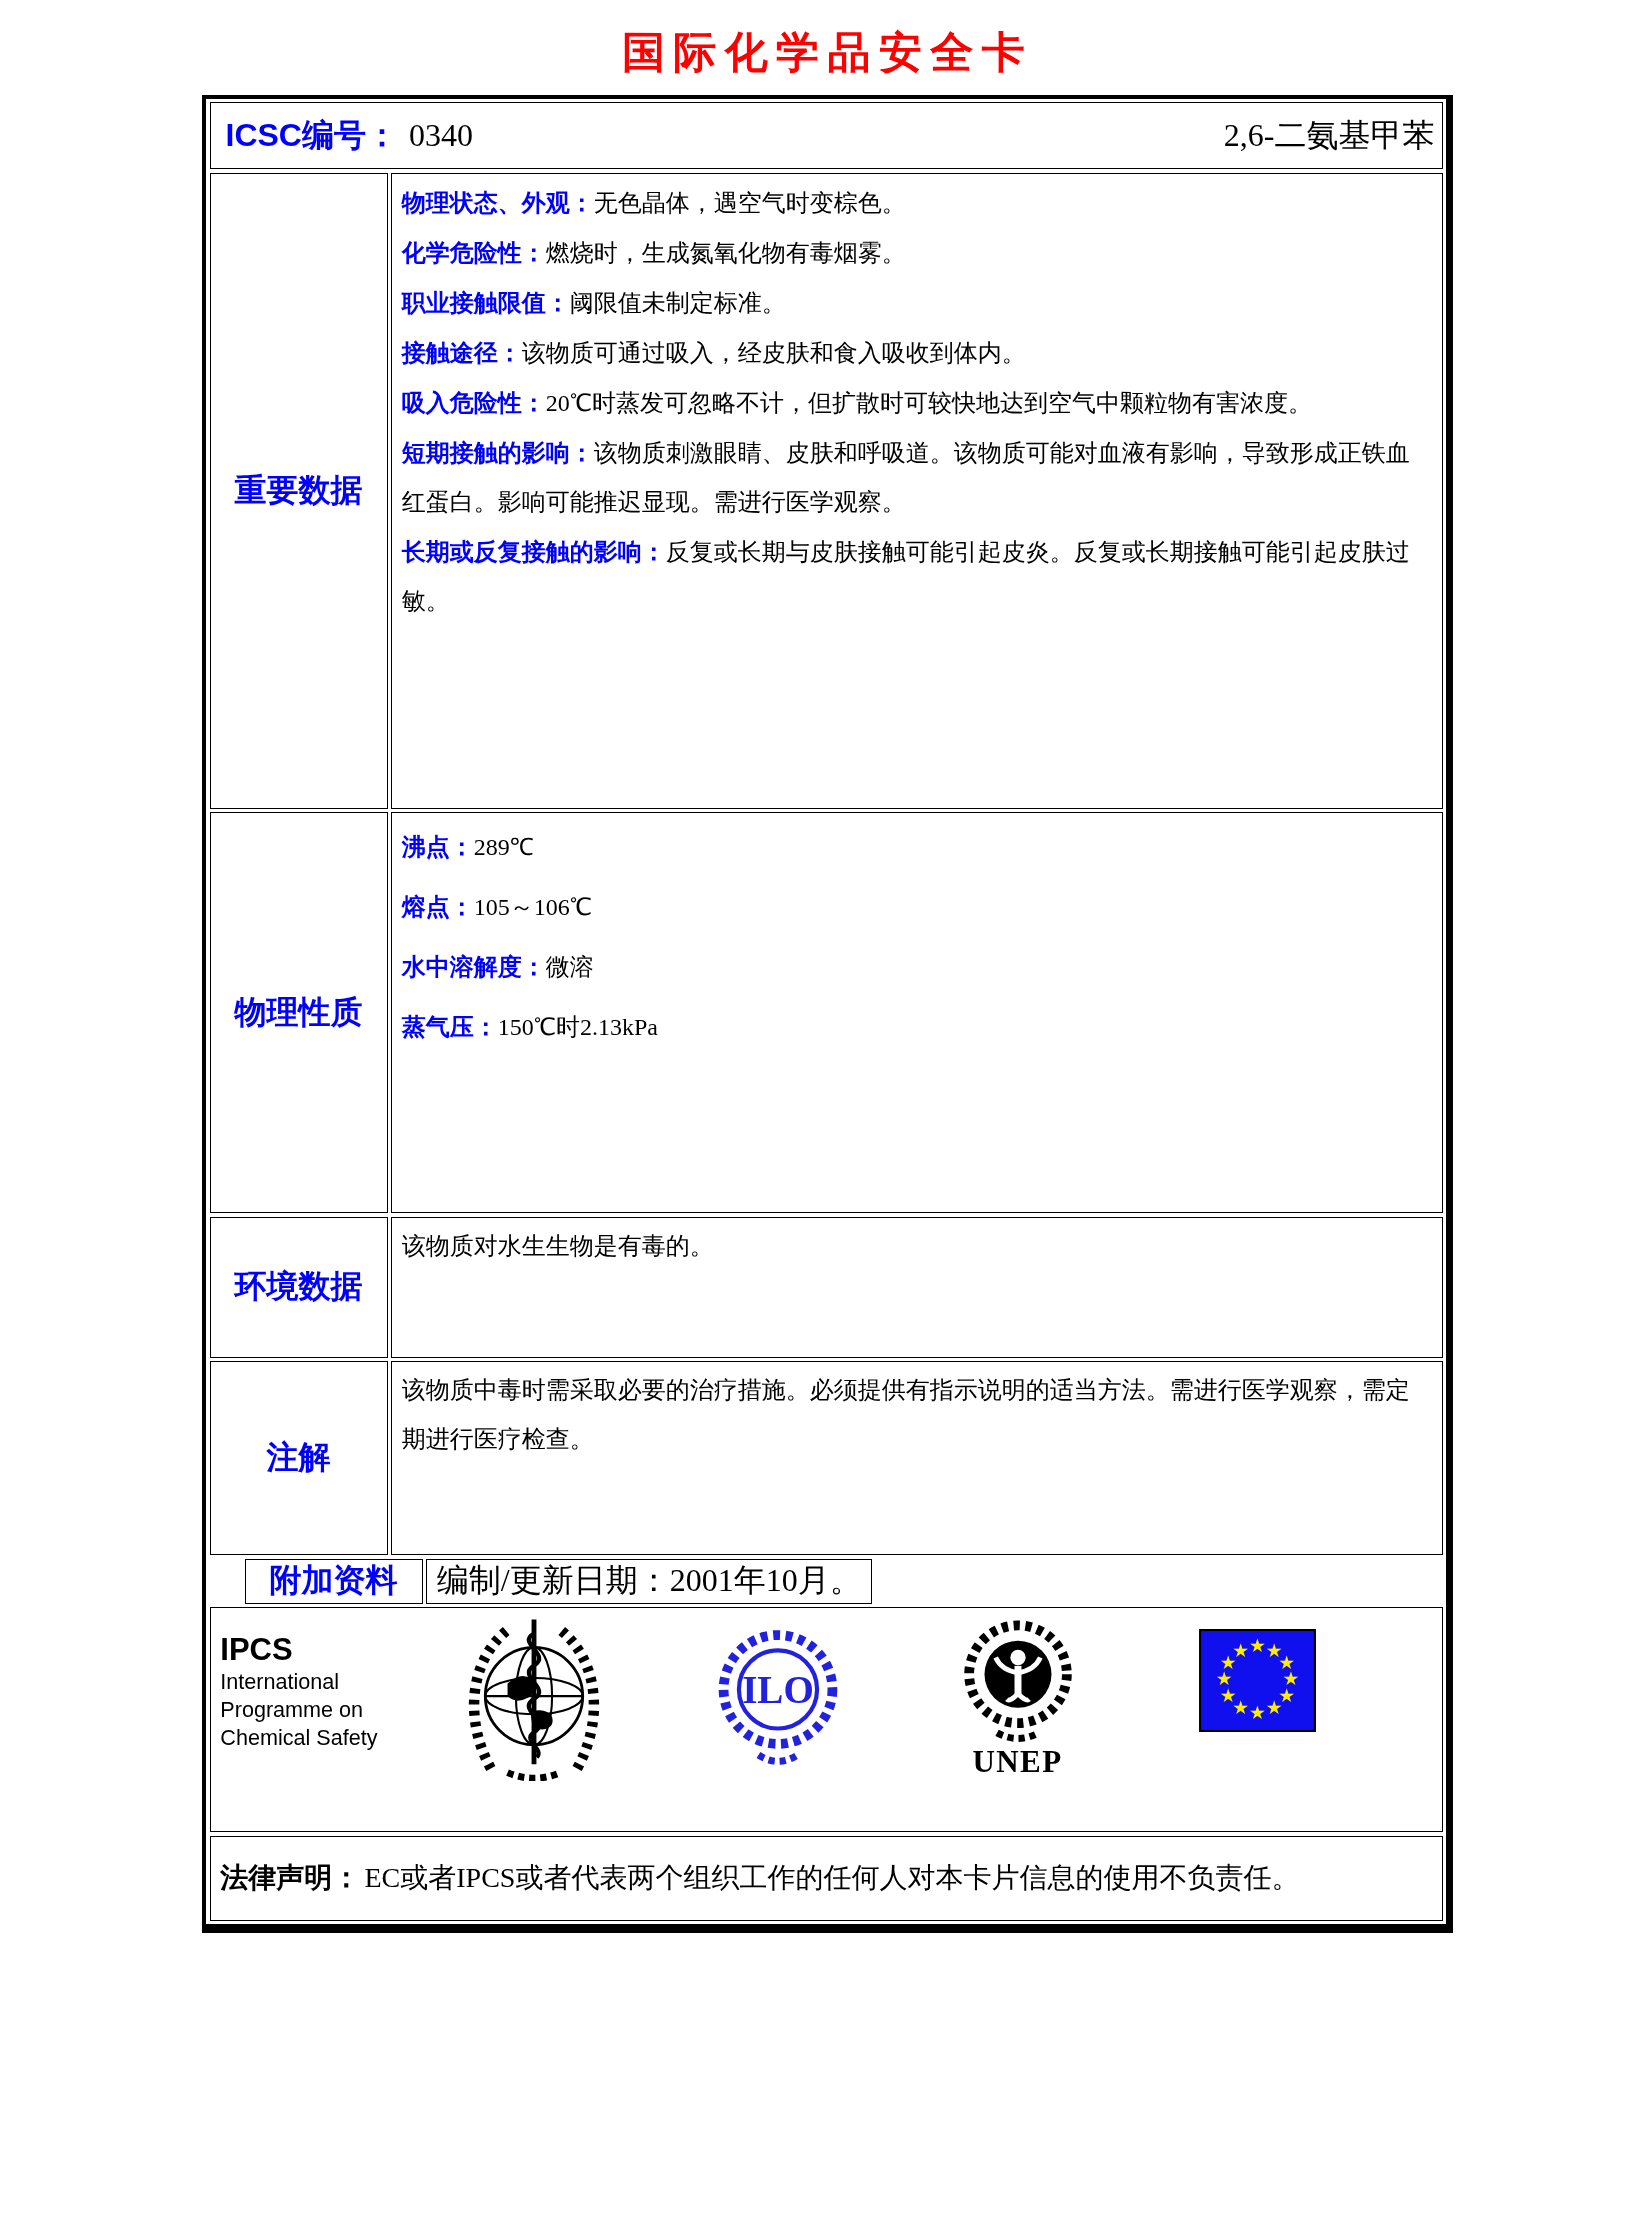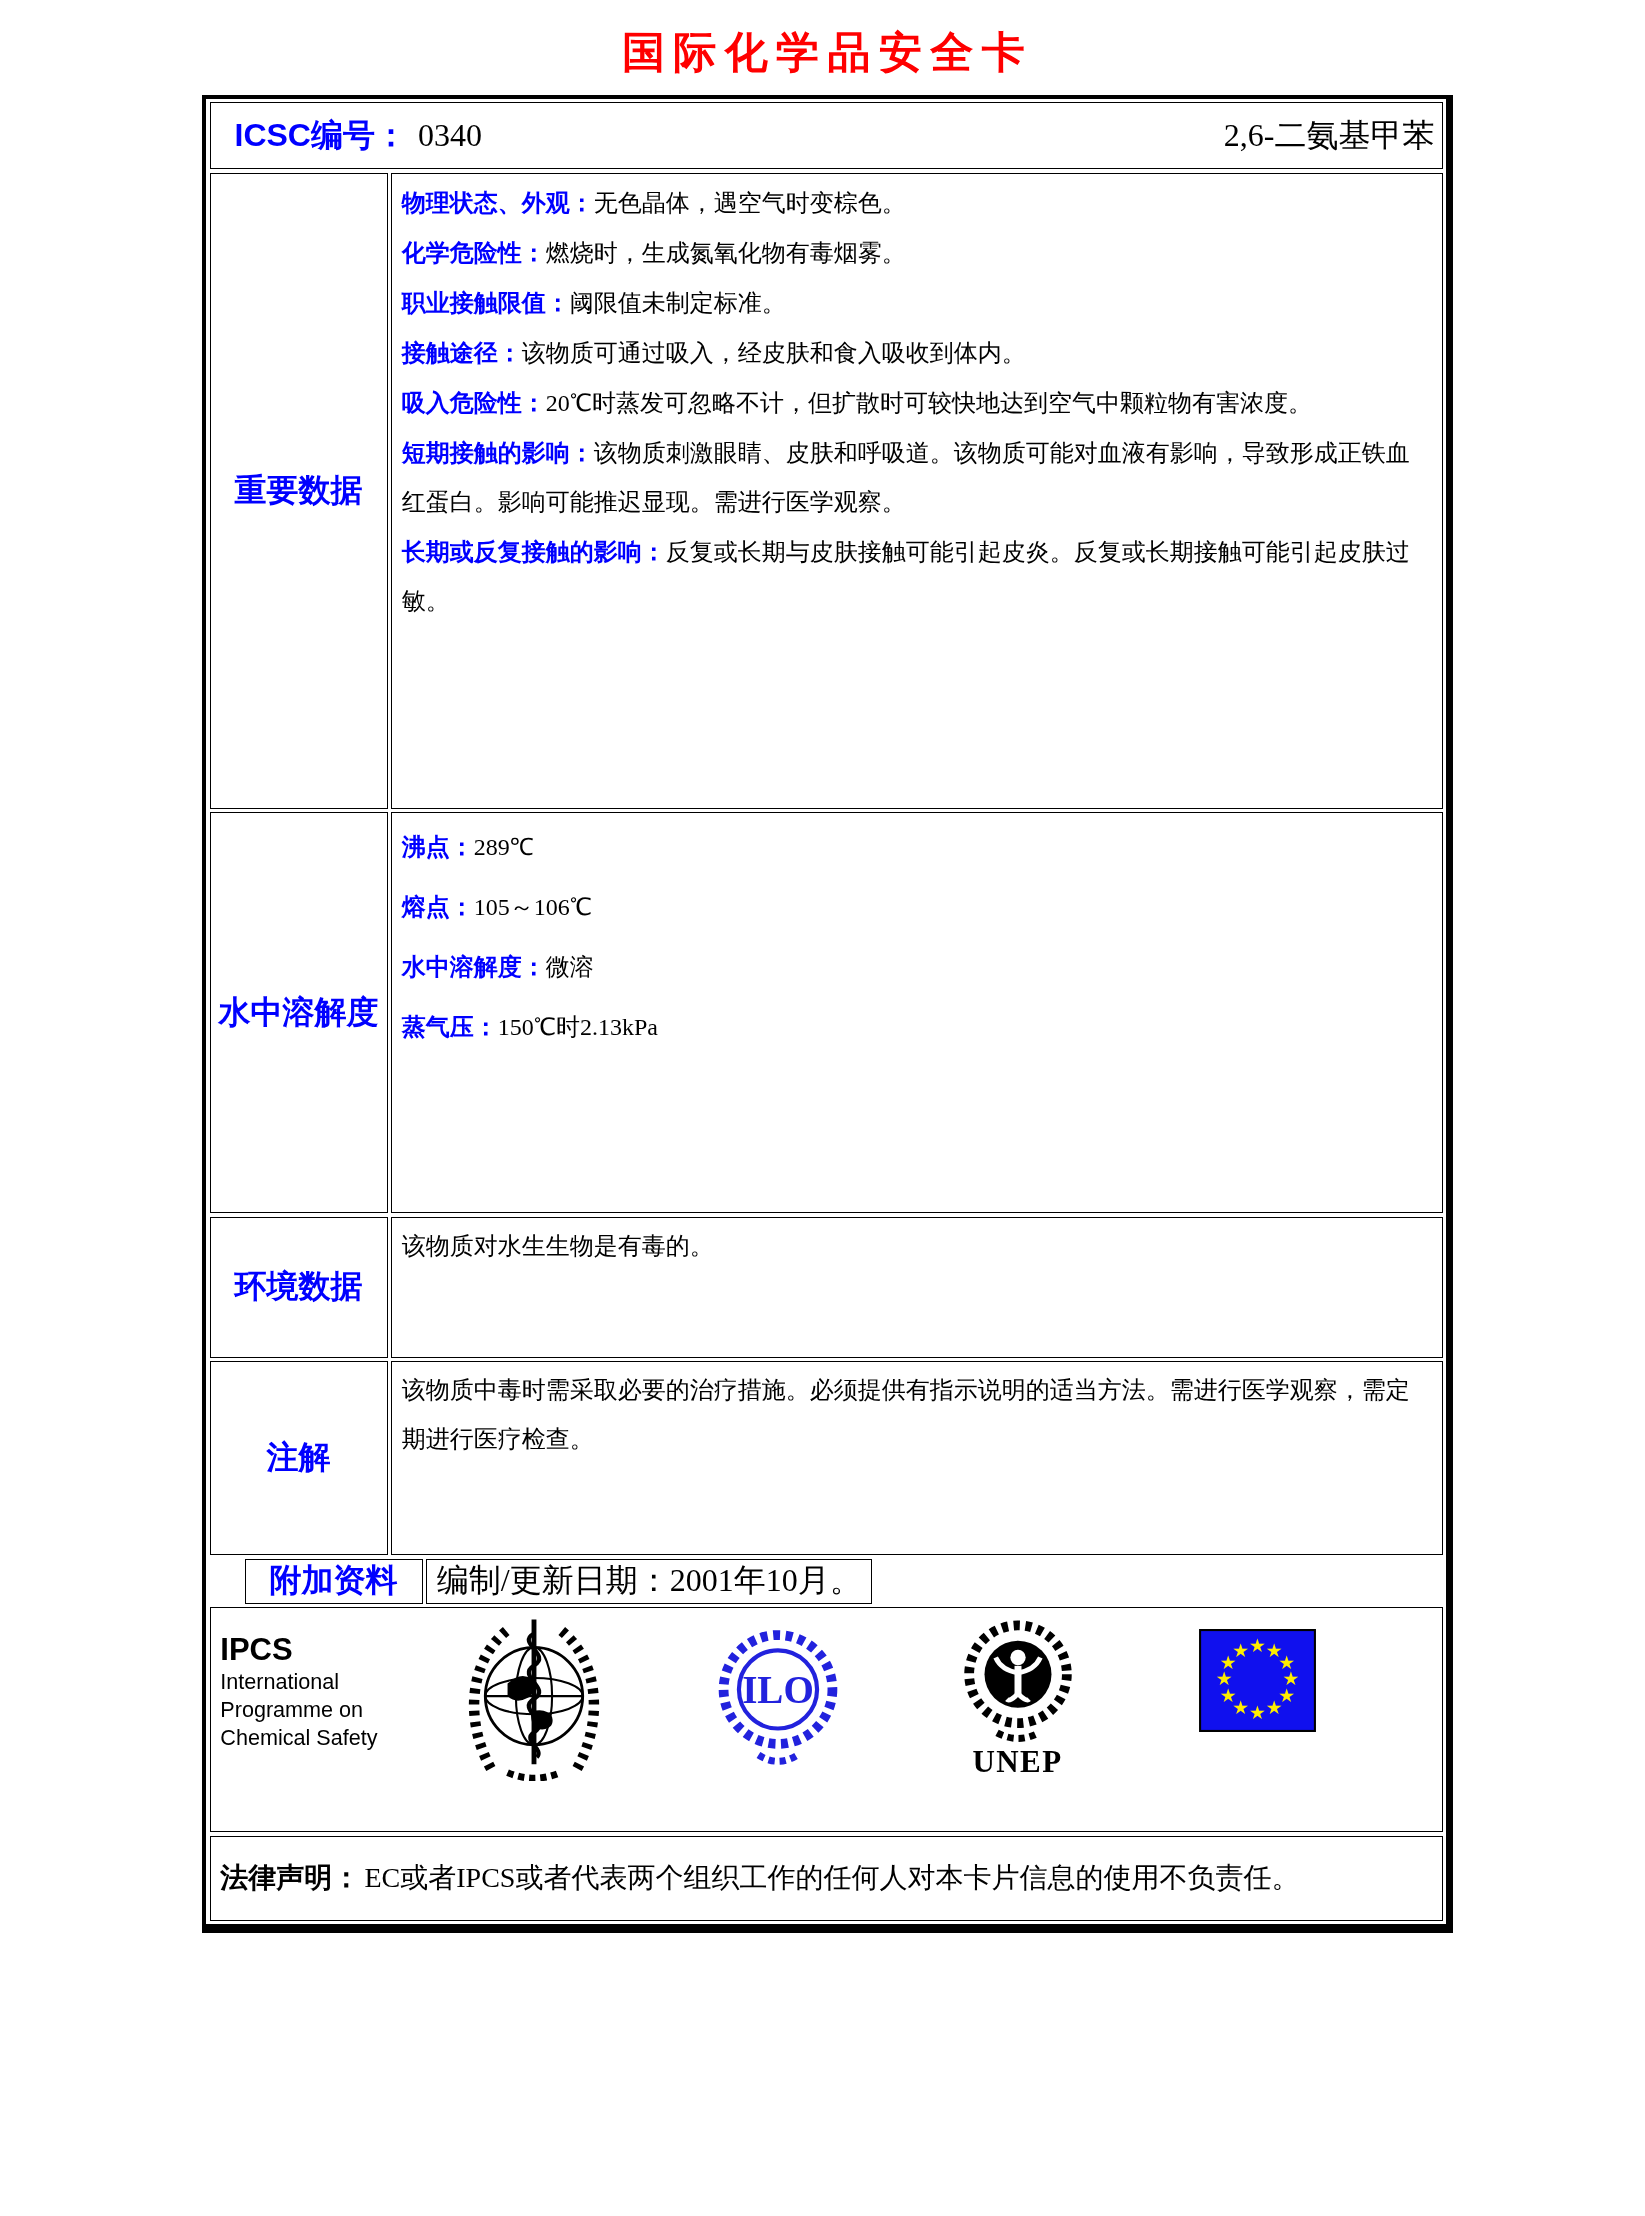--- a/index.html
+++ b/index.html
@@ -45,21 +45,21 @@
   .content-cell p { font-size:24px; line-height:49px; }
   .phys p { line-height:59px; }
   .blab {
     font-family:"Liberation Sans", sans-serif;
     font-weight:bold;
     color:#0000ff;
   }
   .header-cell {
     flex:1;
     display:flex; align-items:center; justify-content:space-between;
-    padding:0 7px 0 24px;
+    padding:0 7px 0 15px;
     font-size:32px;
     height:67px;
   }
   .header-left { display:flex; align-items:center; }
   .header-left .num { margin-left:11px; }
   .chem-name { text-align:right; }
 
   .h-important { height:636px; }
   .h-physical  { height:401px; }
   .h-env       { height:141px; }
@@ -118,21 +118,21 @@
         <p><span class="blab">化学危险性：</span><span>燃烧时，生成氮氧化物有毒烟雾。</span></p>
         <p><span class="blab">职业接触限值：</span><span>阈限值未制定标准。</span></p>
         <p><span class="blab">接触途径：</span><span>该物质可通过吸入，经皮肤和食入吸收到体内。</span></p>
         <p><span class="blab">吸入危险性：</span><span>20℃时蒸发可忽略不计，但扩散时可较快地达到空气中颗粒物有害浓度。</span></p>
         <p><span class="blab">短期接触的影响：</span><span>该物质刺激眼睛、皮肤和呼吸道。该物质可能对血液有影响，导致形成正铁血红蛋白。影响可能推迟显现。需进行医学观察。</span></p>
         <p><span class="blab">长期或反复接触的影响：</span><span>反复或长期与皮肤接触可能引起皮炎。反复或长期接触可能引起皮肤过敏。</span></p>
       </div>
     </div>
 
     <div class="row h-physical">
-      <div class="cell label-cell">水中溶解度</div>
+      <div class="cell label-cell">物理性质</div>
       <div class="cell content-cell phys">
         <p><span class="blab">沸点：</span><span>289℃</span></p>
         <p><span class="blab">熔点：</span><span>105～106℃</span></p>
         <p><span class="blab">水中溶解度：</span><span>微溶</span></p>
         <p><span class="blab">蒸气压：</span><span>150℃时2.13kPa</span></p>
       </div>
     </div>
 
     <div class="row h-env">
       <div class="cell label-cell">环境数据</div>

